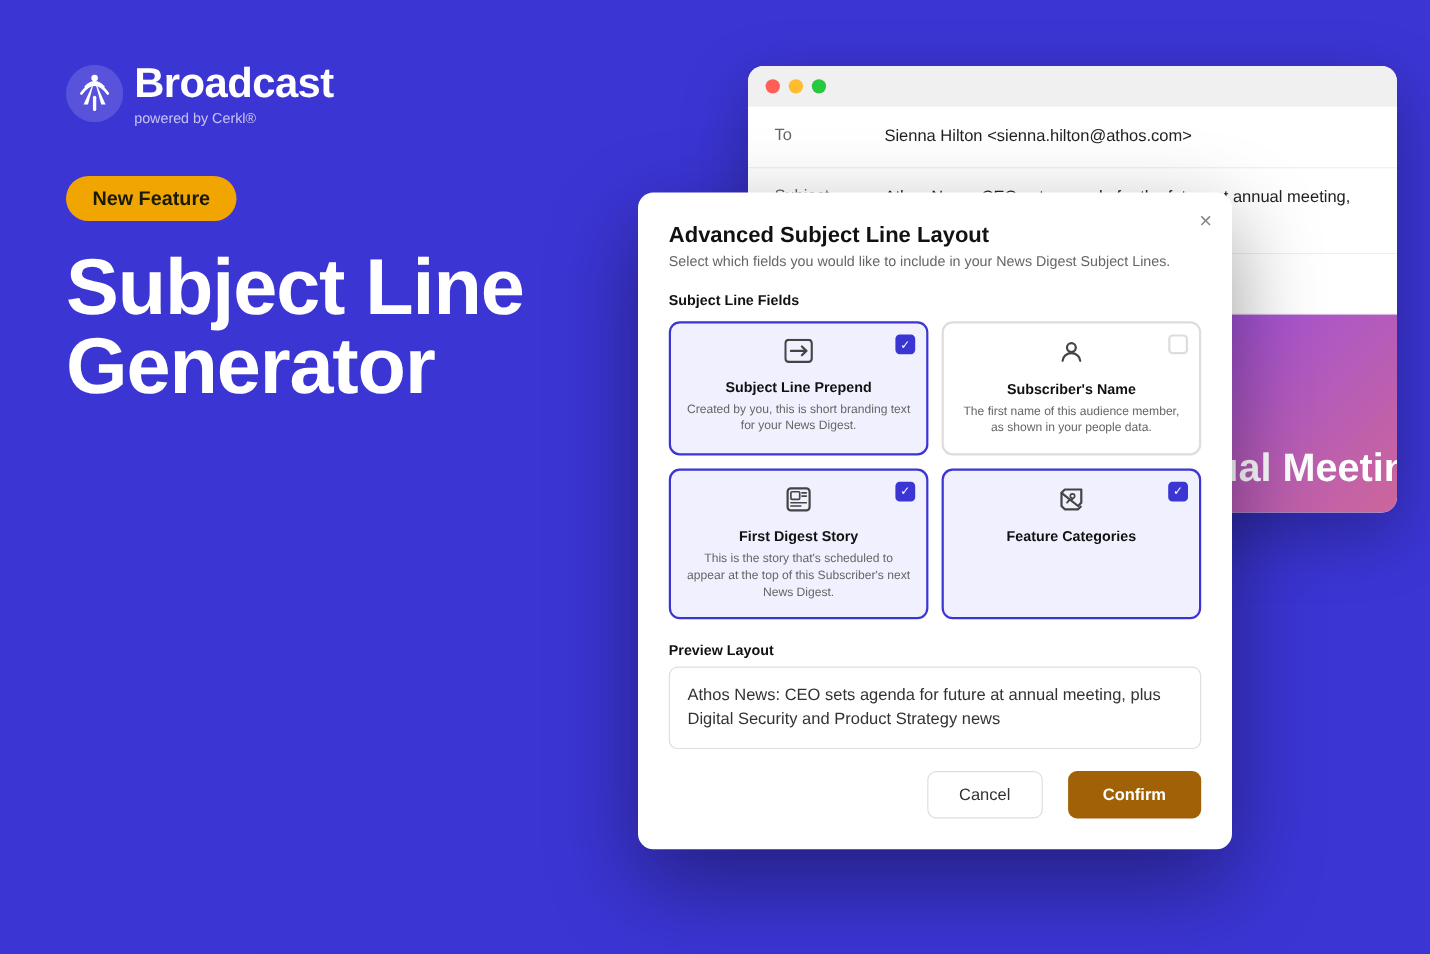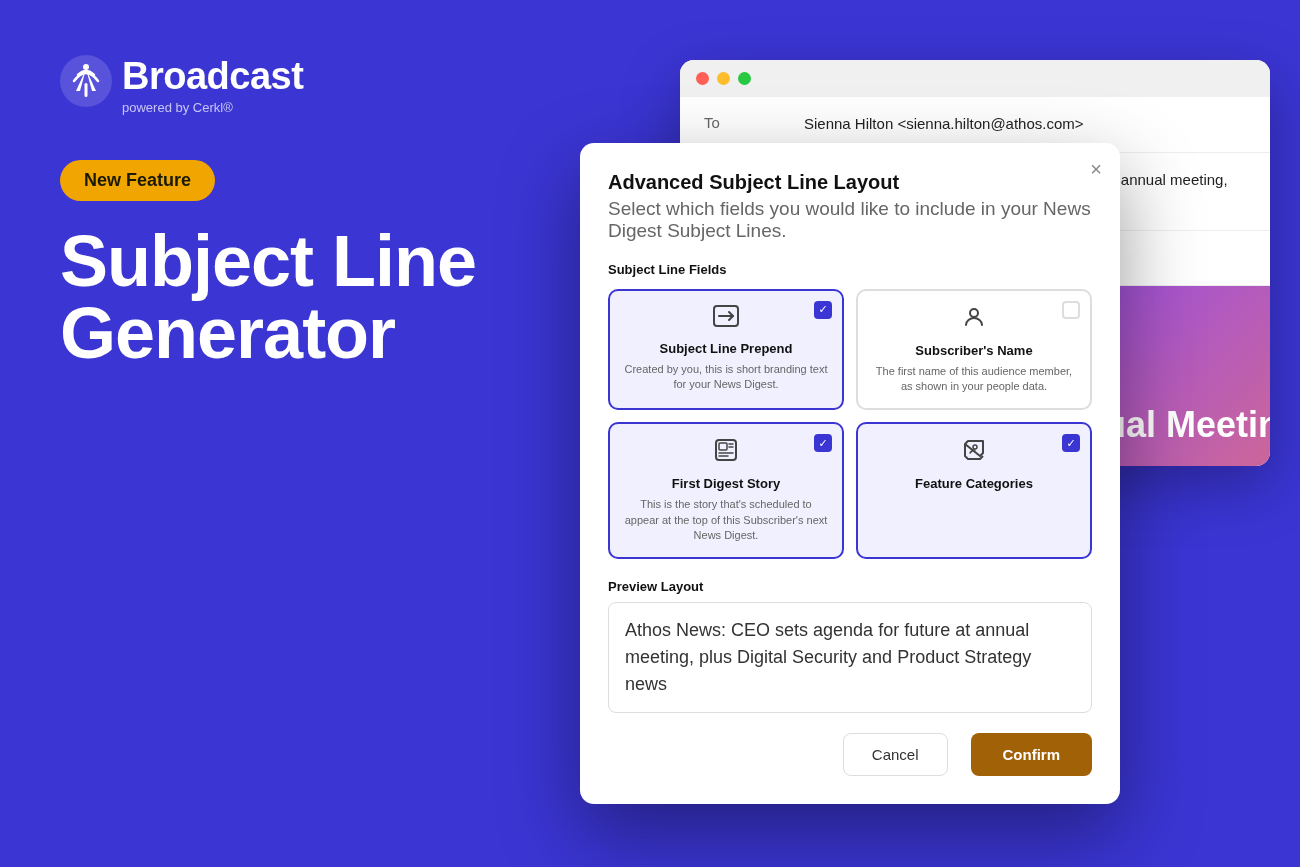--- a/index.html
+++ b/index.html
@@ -169,21 +169,21 @@
     }
 
     .modal-title {
       font-size: 20px;
       font-weight: 700;
       color: #111;
       margin-bottom: 4px;
     }
 
     .modal-subtitle {
-      font-size: 19px;
+      font-size: 13px;
       color: #666;
       margin-bottom: 20px;
     }
 
     .section-label {
       font-size: 13px;
       font-weight: 700;
       color: #111;
       margin-bottom: 12px;
     }
@@ -256,21 +256,21 @@
       font-size: 13px;
       font-weight: 700;
       color: #111;
       margin-bottom: 8px;
     }
 
     .preview-box {
       border: 1px solid #ddd;
       border-radius: 8px;
       padding: 14px 16px;
-      font-size: 18px;
+      font-size: 15px;
       color: #333;
       line-height: 1.5;
       min-height: 64px;
       margin-bottom: 20px;
     }
 
     .modal-actions {
       display: flex;
       justify-content: flex-end;
       gap: 23px;
@@ -301,20 +301,21 @@
     .logo-wrapper {
       position: absolute;
       left: 60px;
       top: 55px;
       display: flex;
       flex-direction: column;
     }
 
     .logo-row {
       display: flex;
+      align-items: center;
       gap: 10px;
     }
   </style>
 </head>
 <body>
 
 <div class="bg"></div>
 
 <div class="logo-wrapper">
   <div class="logo-row">

